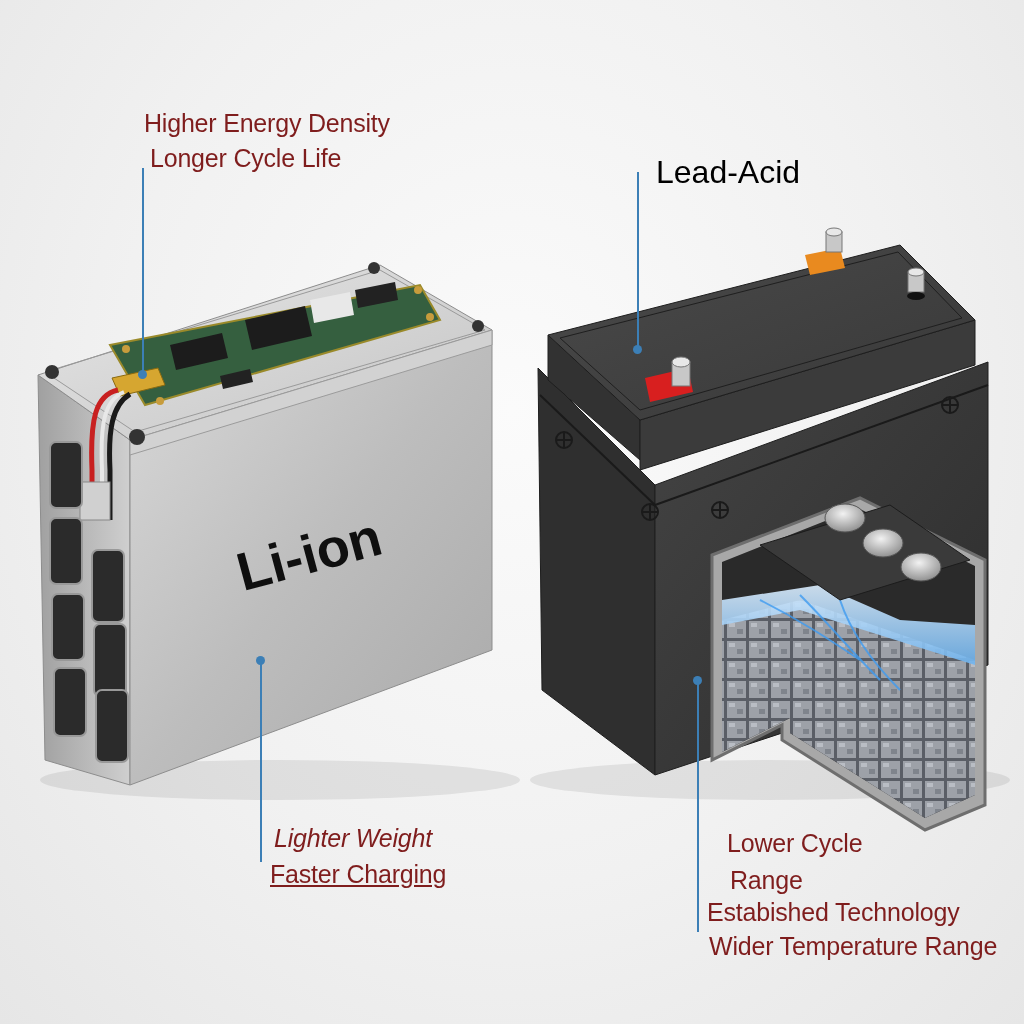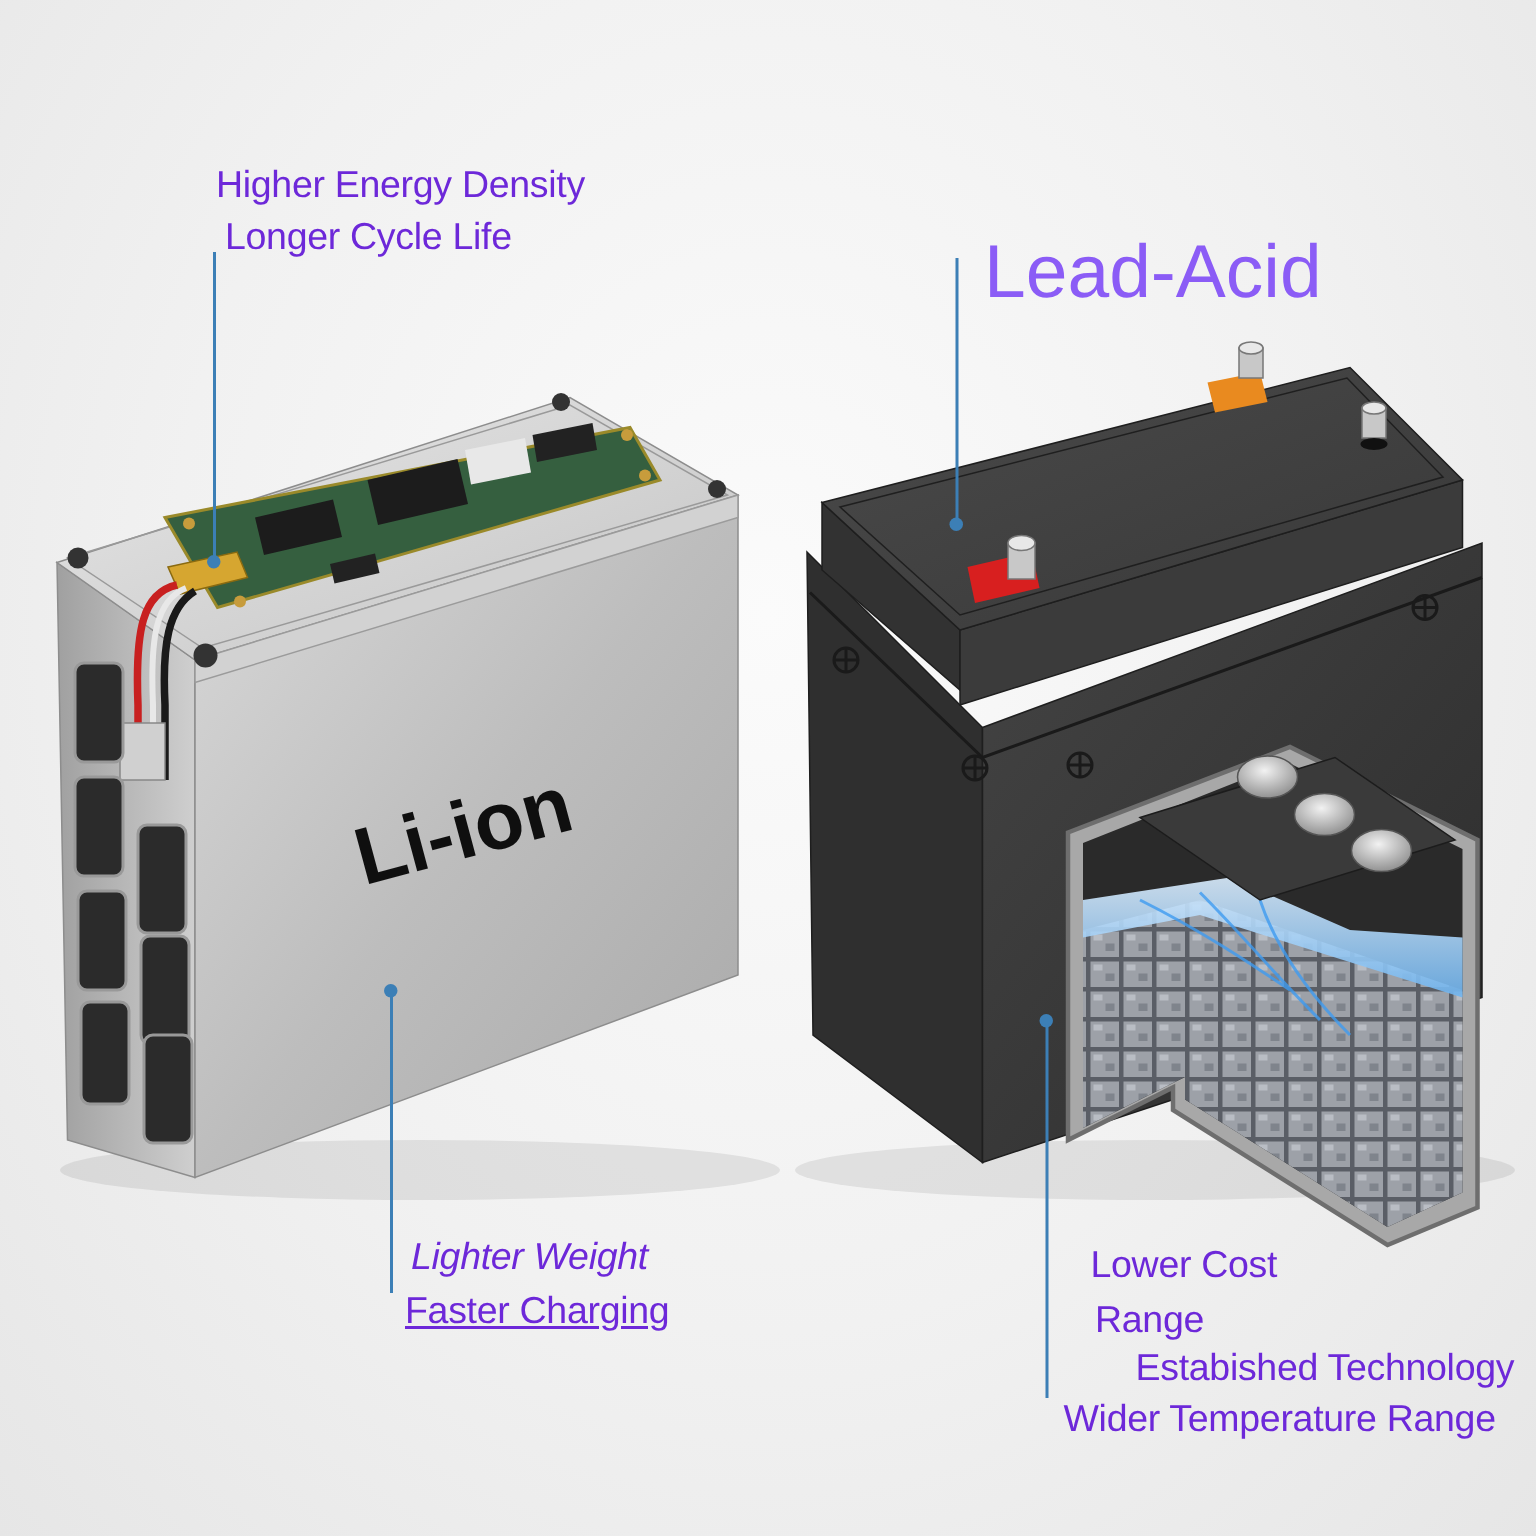--- a/index.html
+++ b/index.html
@@ -1,20 +1,20 @@
 <!DOCTYPE html>
 <html><head>
 <meta charset="utf-8">
 <style>
   html,body{margin:0;padding:0;}
   body{width:1024px;height:1024px;overflow:hidden;position:relative;
     background:radial-gradient(ellipse at 50% 40%,#fbfbfb 0%,#f1f1f1 55%,#e6e6e6 100%);
     font-family:"Liberation Sans",sans-serif;}
-  .label{position:absolute;color:#6d28d9;font-size:25px;line-height:1;white-space:nowrap;letter-spacing:-0.2px;}
-  .title{position:absolute;color:#8b5cf6;font-size:50px;line-height:1;white-space:nowrap;}
+  .label{position:absolute;color:#7f1d1d;font-size:25px;line-height:1;white-space:nowrap;letter-spacing:-0.2px;}
+  .title{position:absolute;color:#000000;font-size:32px;line-height:1;white-space:nowrap;}
   .callout-line{position:absolute;width:2px;background:#3c7fb6;}
   .callout-dot{position:absolute;width:9px;height:9px;border-radius:50%;background:#3c7fb6;}
   svg{position:absolute;left:0;top:0;}
 </style>
 </head>
 <body>
 
 <svg width="1024" height="1024" viewBox="0 0 1024 1024">
   <defs>
     <linearGradient id="alFront" x1="0" y1="0" x2="1" y2="1">
@@ -177,16 +177,16 @@
 <div class="callout-line" style="left:260px;top:662px;height:200px;"></div>
 <div class="label" style="left:274px;top:826px;font-style:italic;">Lighter Weight</div>
 <div class="label" style="left:270px;top:862px;text-decoration:underline;">Faster Charging</div>
 
 <div class="title" style="left:656px;top:156px;">Lead-Acid</div>
 <div class="callout-line" style="left:637px;top:172px;height:176px;"></div>
 <div class="callout-dot" style="left:633px;top:345px;"></div>
 
 <div class="callout-dot" style="left:693px;top:676px;"></div>
 <div class="callout-line" style="left:697px;top:682px;height:250px;"></div>
-<div class="label" style="left:727px;top:831px;">Lower Cost</div>
+<div class="label" style="left:727px;top:831px;">Lower Cycle</div>
 <div class="label" style="left:730px;top:868px;">Range</div>
-<div class="label" style="left:757px;top:900px;">Estabished Technology</div>
+<div class="label" style="left:707px;top:900px;">Estabished Technology</div>
 <div class="label" style="left:709px;top:934px;">Wider Temperature Range</div>
 
 </body></html>

